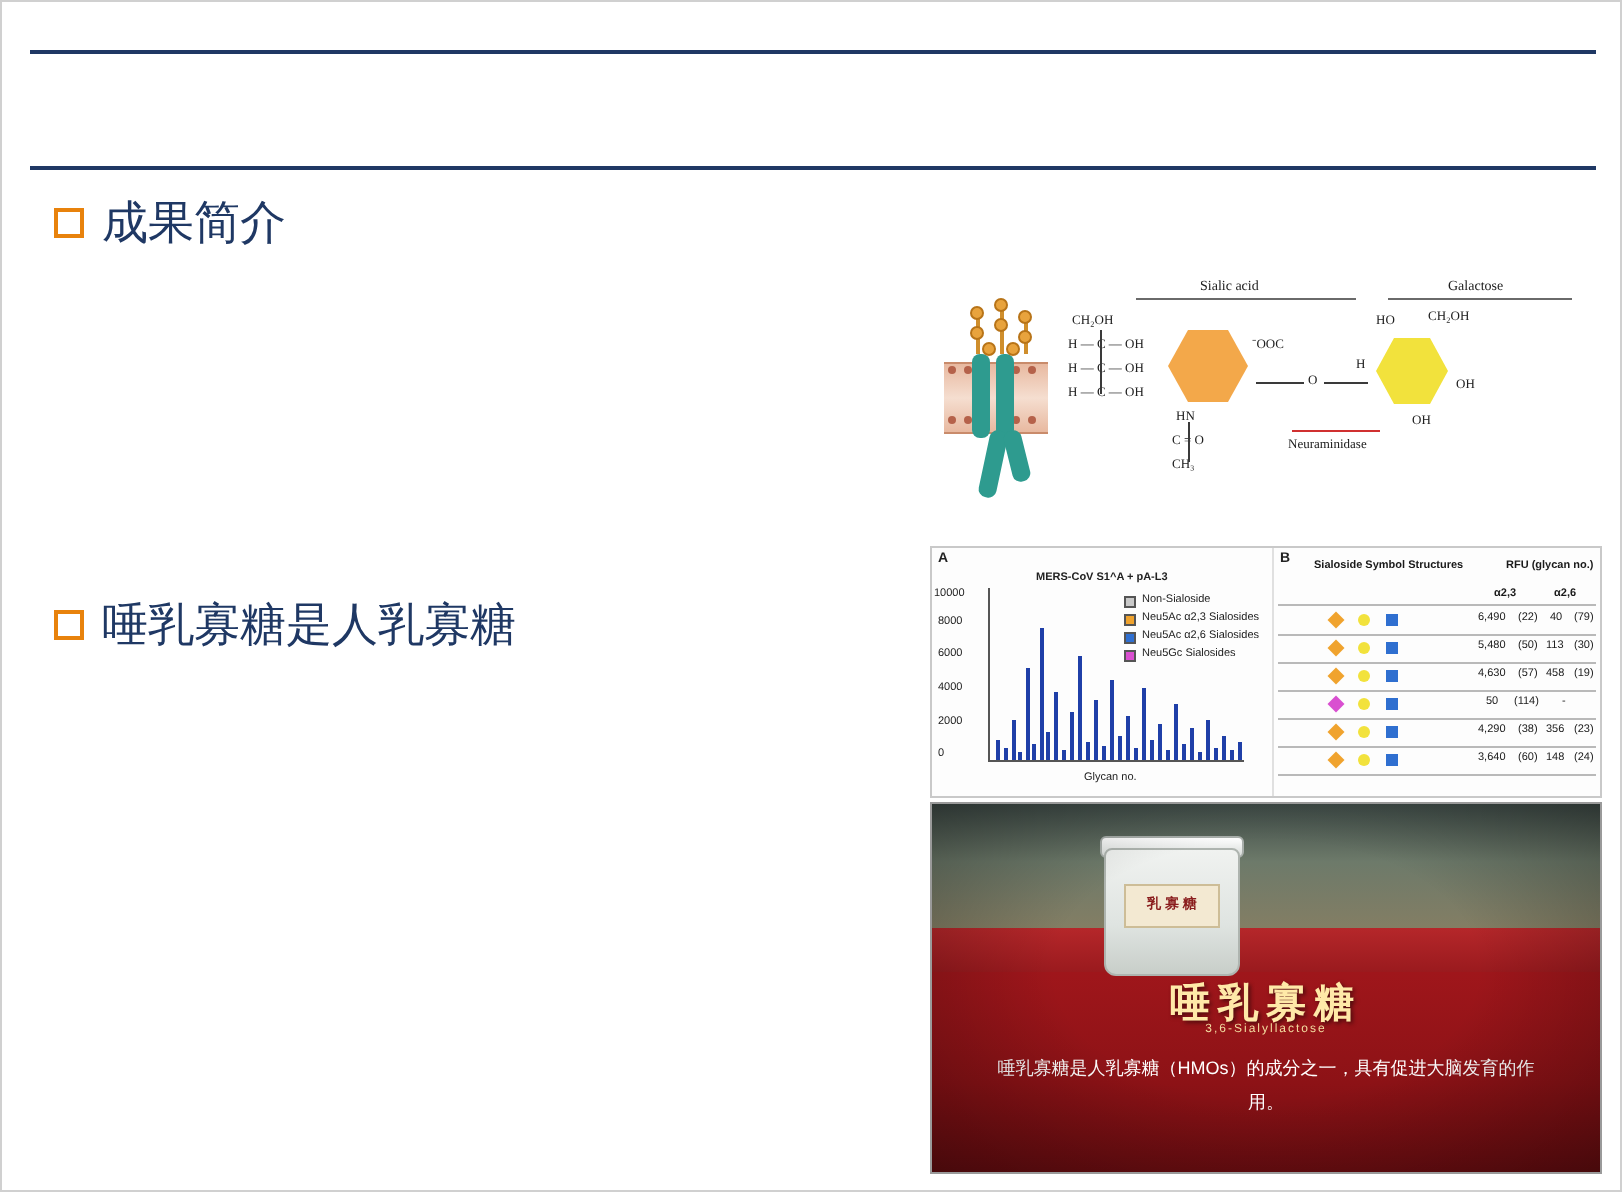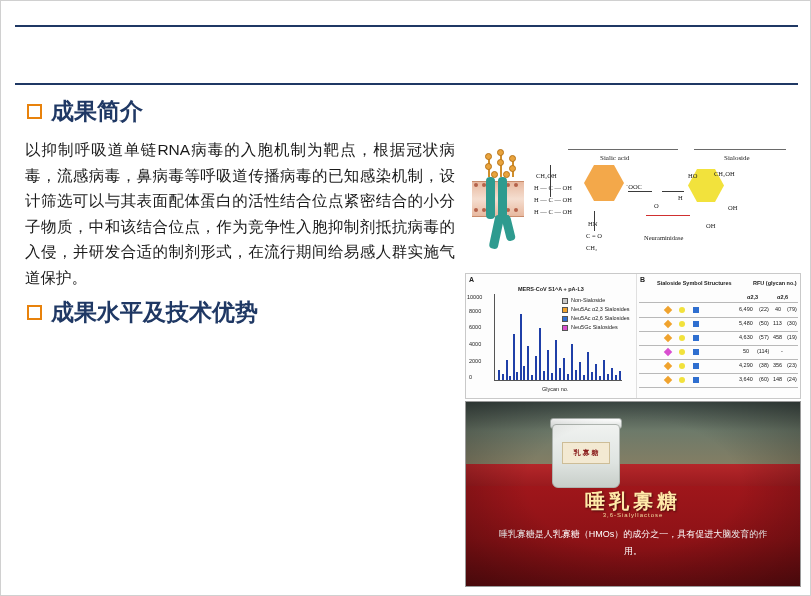--- a/index.html
+++ b/index.html
@@ -68,21 +68,21 @@
   }
   .sec-head .bullet {
     width: 15px;
     height: 15px;
     border: 2px solid #e8820c;
     box-sizing: border-box;
     flex: 0 0 auto;
   }
   .sec-head .sec-label {
     font-size: 23px;
-    font-weight: bold;
+    font-weight: normal;
     color: #1f3864;
     line-height: 26px;
     white-space: nowrap;
   }
   #sec-head-1 { left: 26px; top: 97px; }
   #sec-head-2 { left: 26px; top: 298px; }
   
   .body-par {
     position: absolute;
     font-size: 15.5px;
@@ -179,21 +179,20 @@
     top: 0;
     width: 272px;
     height: 130px;
     font-family: "Liberation Serif", serif;
   }
   .chem-label {
     position: absolute;
     font-size: 6.5px;
     color: #202020;
     white-space: nowrap;
-    margin-top: 15px;
   }
   .chem-line {
     position: absolute;
     background: #3a3a3a;
     height: 1px;
   }
   .hexA {
     position: absolute;
     width: 40px;
     height: 36px;
@@ -313,25 +312,24 @@
   <div class="title-bar">
     <div class="title-rule-top"></div>
     <div class="title-rule-bottom"></div>
   </div>
 
   <div class="sec-head" id="sec-head-1">
     <div class="bullet"></div>
     <div class="sec-label">成果简介</div>
   </div>
 
-  <div class="body-par" id="par-1">以抑制呼吸道单链RNA病毒的入胞机制为靶点，根据冠状病毒，流感病毒，鼻病毒等呼吸道传播病毒的已知感染机制，设计筛选可以与其表面配体蛋白的活性结合位点紧密结合的小分子物质，中和该结合位点，作为竞争性入胞抑制剂抵抗病毒的入侵，并研发合适的制剂形式，在流行期间给易感人群实施气道保护。</div>
 
   <div class="sec-head" id="sec-head-2">
     <div class="bullet"></div>
-    <div class="sec-label">成果水平及技术优势</div>
+    <div class="sec-label">唾乳寡糖是人乳寡糖</div>
   </div>
 
 
   <div class="fig" id="fig-1">
 
     <div class="f1-membrane">
       <div class="mem-band"></div>
       <div class="mem-dots">
         <i style="left:2px;  top:2px;"></i>
           <i style="left:10px; top:2px;"></i>
@@ -362,21 +360,21 @@
           <i style="left:29px; top:16px;"></i>
         <i style="left:11px; top:22px;"></i>
           <i style="left:23px; top:22px;"></i>
       </div>
     </div>
 
     <div class="chem">
 
       <div class="chem-label" style="left:72px; top:4px; font-size:7px;">Sialic acid</div>
       <div class="underline-head" style="left:40px; top:14px; width:110px;"></div>
-      <div class="chem-label" style="left:196px; top:4px; font-size:7px;">Sialoside</div>
+      <div class="chem-label" style="left:196px; top:4px; font-size:7px;">Galactose</div>
       <div class="underline-head" style="left:166px; top:14px; width:92px;"></div>
 
       <div class="chem-label" style="left:8px;  top:22px;">CH₂OH</div>
       <div class="chem-label" style="left:6px;  top:34px;">H — C — OH</div>
       <div class="chem-label" style="left:6px;  top:46px;">H — C — OH</div>
       <div class="chem-label" style="left:6px;  top:58px;">H — C — OH</div>
       <div class="chem-line" style="left:22px; top:30px; width:1px; height:32px; background:#3a3a3a;"></div>
 
       <div class="hexA" style="left:56px; top:30px;"></div>
       <div class="chem-label" style="left:98px; top:32px;">⁻OOC</div>

